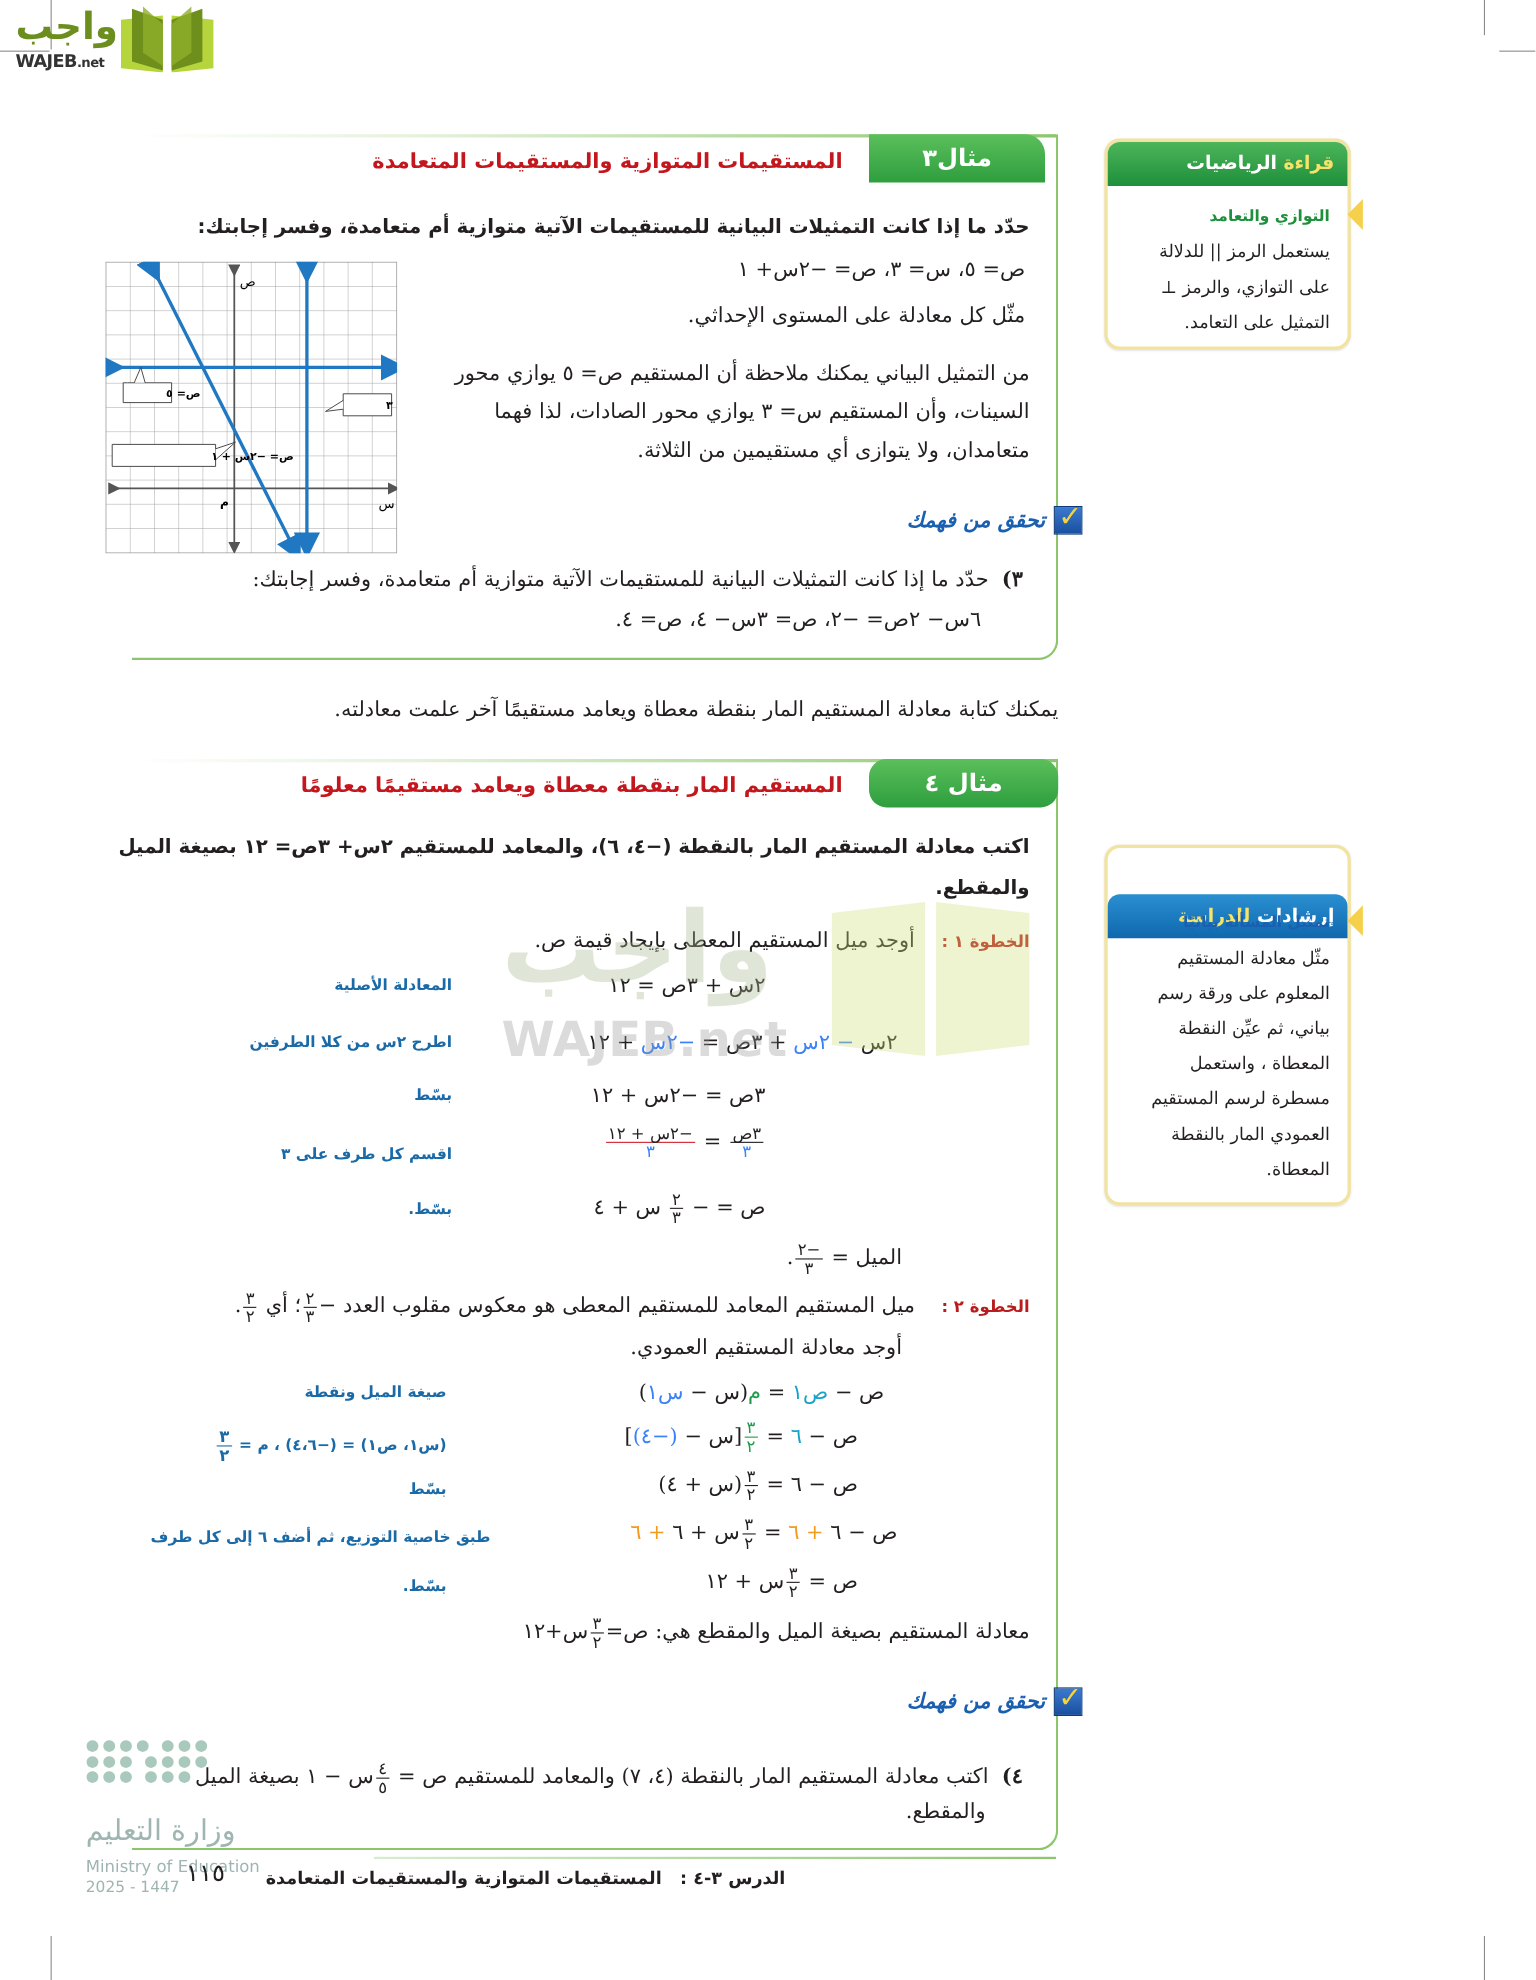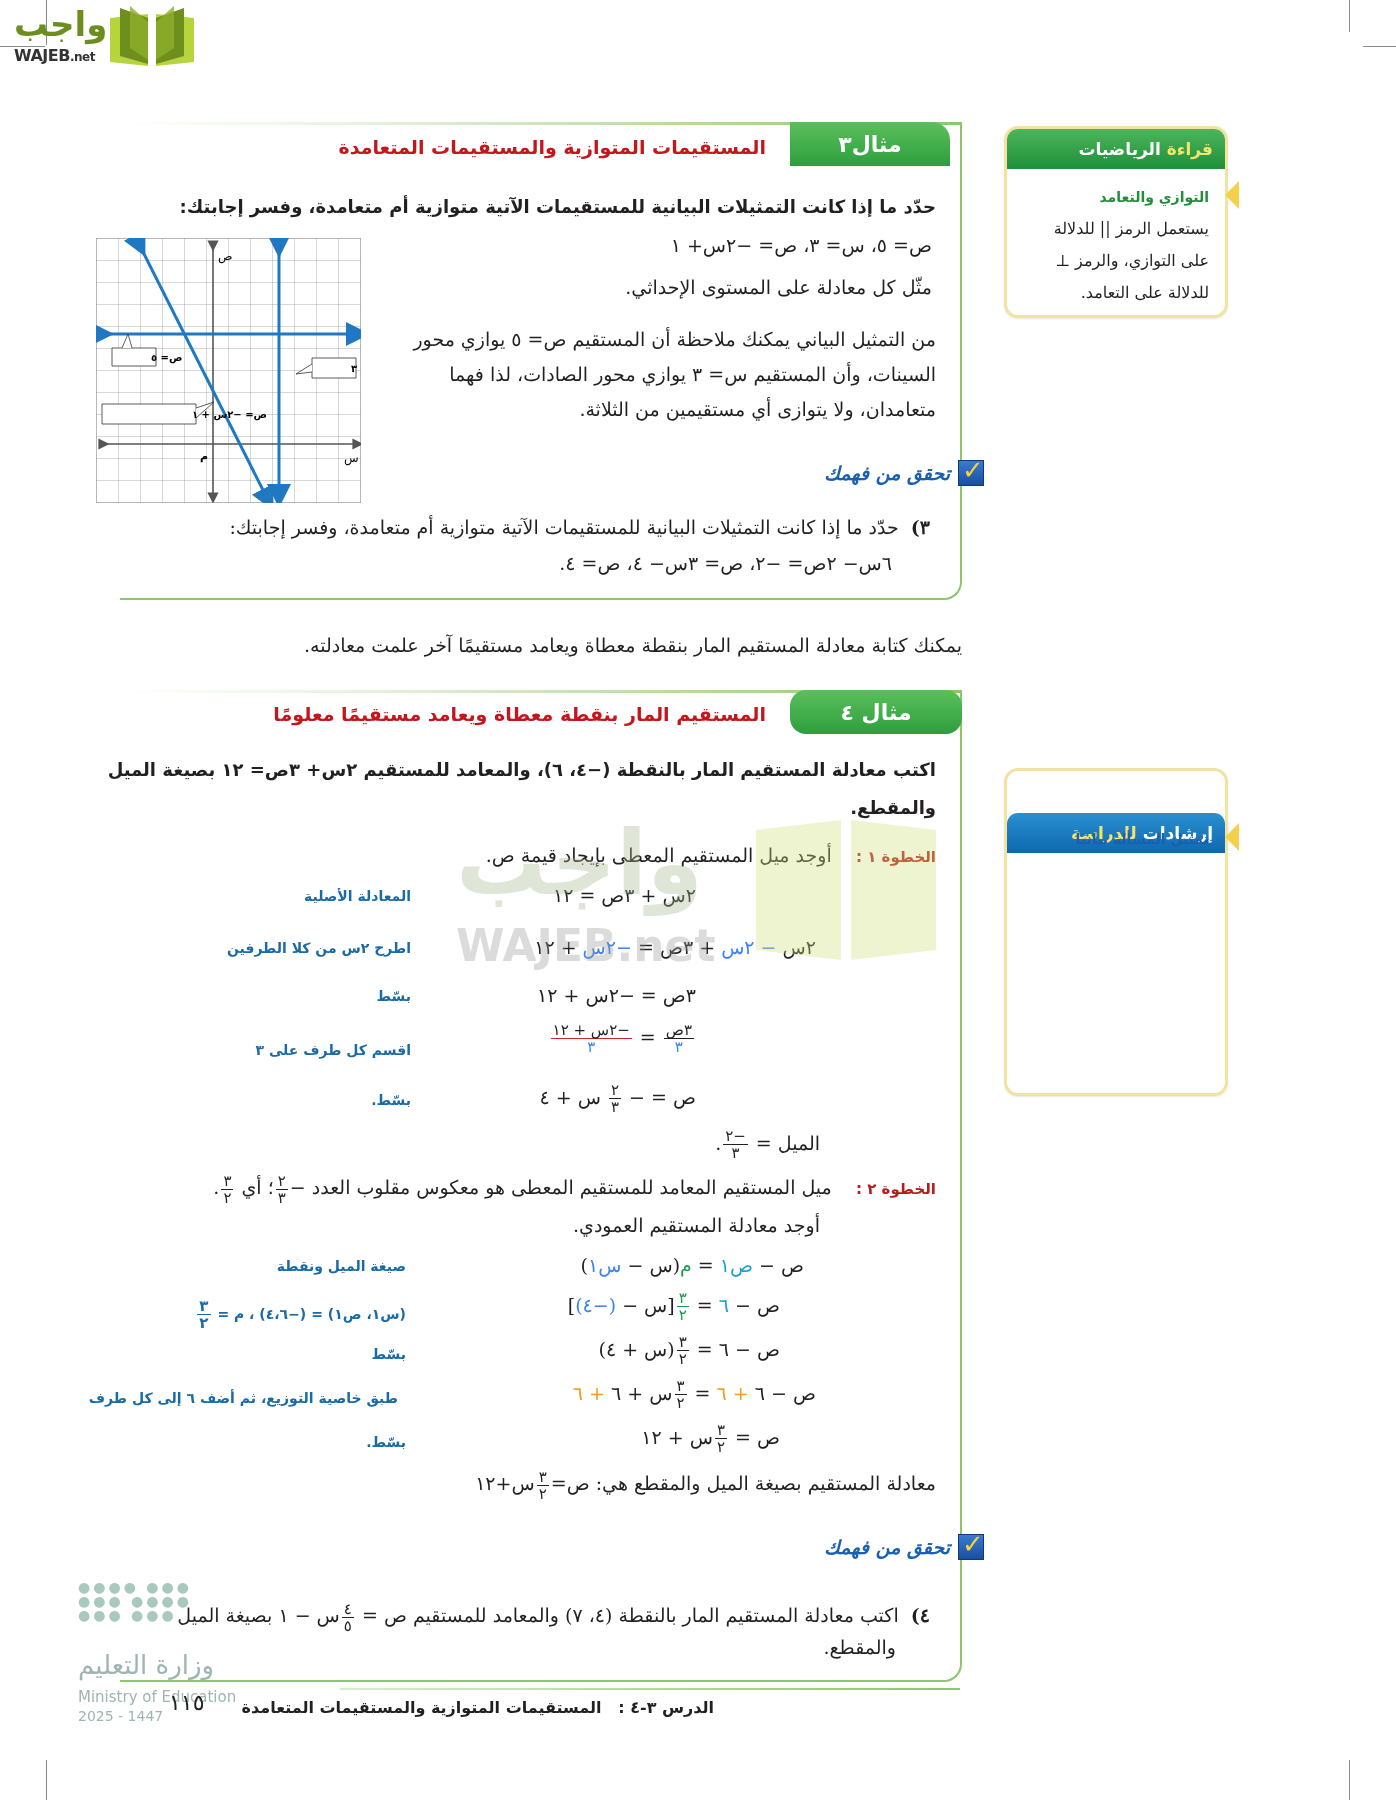--- a/index.html
+++ b/index.html
@@ -212,21 +212,21 @@
 
 <div class="eq" style="right:616px; top:1290px;">ص − <span class="cyan">٦</span> = <span class="frac green"><span class="n">٣</span><span class="d">٢</span></span>[س − <span class="red">(−٤)</span>]</div>
 <div class="note" style="right:990px; top:1298px;">
   <span>(س١، ص١) = (−٤،٦) ، م =</span> <span class="frac"><span class="n">٣</span><span class="d">٢</span></span>
 </div>
 
 <div class="eq" style="right:616px; top:1334px;">ص − ٦ = <span class="frac"><span class="n">٣</span><span class="d">٢</span></span>(س + ٤)</div>
 <div class="note" style="right:990px; top:1346px;">بسّط</div>
 
 <div class="eq" style="right:580px; top:1378px;">ص − ٦ <span class="orange">+ ٦</span> = <span class="frac"><span class="n">٣</span><span class="d">٢</span></span>س + ٦ <span class="orange">+ ٦</span></div>
-<div class="note" style="right:998px; top:1390px;text-align:center;">طبق خاصية التوزيع، ثم أضف ٦ إلى كل طرف</div>
+<div class="note" style="right:950px; top:1390px;text-align:center;">طبق خاصية التوزيع، ثم أضف ٦ إلى كل طرف</div>
 
 <div class="eq" style="right:616px; top:1422px;">ص = <span class="frac"><span class="n">٣</span><span class="d">٢</span></span>س + ١٢</div>
 <div class="note" style="right:990px; top:1434px;">بسّط.</div>
 
 <div class="txt" style="right:460px; top:1466px;">
   <span>معادلة المستقيم بصيغة الميل والمقطع هي: ص=</span><span class="frac"><span class="n">٣</span><span class="d">٢</span></span>س+١٢
 </div>
 
 <div class="check" style="right:412px; top:1534px;">
   <div class="check-box"></div>
@@ -239,30 +239,39 @@
 
 <div class="side" style="left:1004px; top:126px; width:224px; height:192px;">
   <div class="side-head" style="background: linear-gradient(#4cb55a, #1f8f3b);">
     <span>الرياضيات</span>&nbsp;<span class="hl">قراءة</span>
   </div>
   <div class="side-pointer" style="top:52px;"></div>
   <div class="side-sub" style="top:60px; color:#1f8f3b;">التوازي والتعامد</div>
   <div class="side-body" style="top:84px;">
     <div>يستعمل الرمز || للدلالة</div>
     <div>على التوازي، والرمز ⊥</div>
-    <div>للدلالة على التعامد.</div>
+    <div>التمثيل على التعامد.</div>
   </div>
 </div>
 
 <div class="side" style="left:1004px; top:768px; width:224px; height:328px;">
   <div class="side-head" style="background: linear-gradient(#2a8fd0, #0f68ae); margin-top: 42px;">
     <span class="hl">للدراسة</span>&nbsp;<span>إرشادات</span>
   </div>
   <div class="side-pointer" style="top:52px;"></div>
   <div class="side-sub" style="top:60px; color:#1a5fb0;">تمثيل المسألة بيانيًا</div>
+  <div class="side-body" style="top:84px;">
+    <div>مثّل معادلة المستقيم</div>
+    <div>المعلوم على ورقة رسم</div>
+    <div>بياني، ثم عيِّن النقطة</div>
+    <div>المعطاة ، واستعمل</div>
+    <div>مسطرة لرسم المستقيم</div>
+    <div>العمودي المار بالنقطة</div>
+    <div>المعطاة.</div>
+  </div>
 </div>
 
 <div class="wm" style="left:456px; top:810px; width:490px; height:150px;">
   <div style="position:absolute; left:0; top:0; font-size:90px; font-weight:bold; color:#a8b890; direction:rtl;">واجب</div>
   <div style="position:absolute; left:0; top:110px; font-size:44px; font-weight:bold; color:#9a9a9a;">WAJEB.net</div>
   <svg style="position:absolute; left:300px; top:0;" width="180" height="150" viewBox="0 0 180 150">
     <path d="M0 20 L85 10 L85 150 L0 140 Z" fill="#cfe07a"></path>
     <path d="M180 20 L95 10 L95 150 L180 140 Z" fill="#cfe07a"></path>
   </svg>
 </div>

